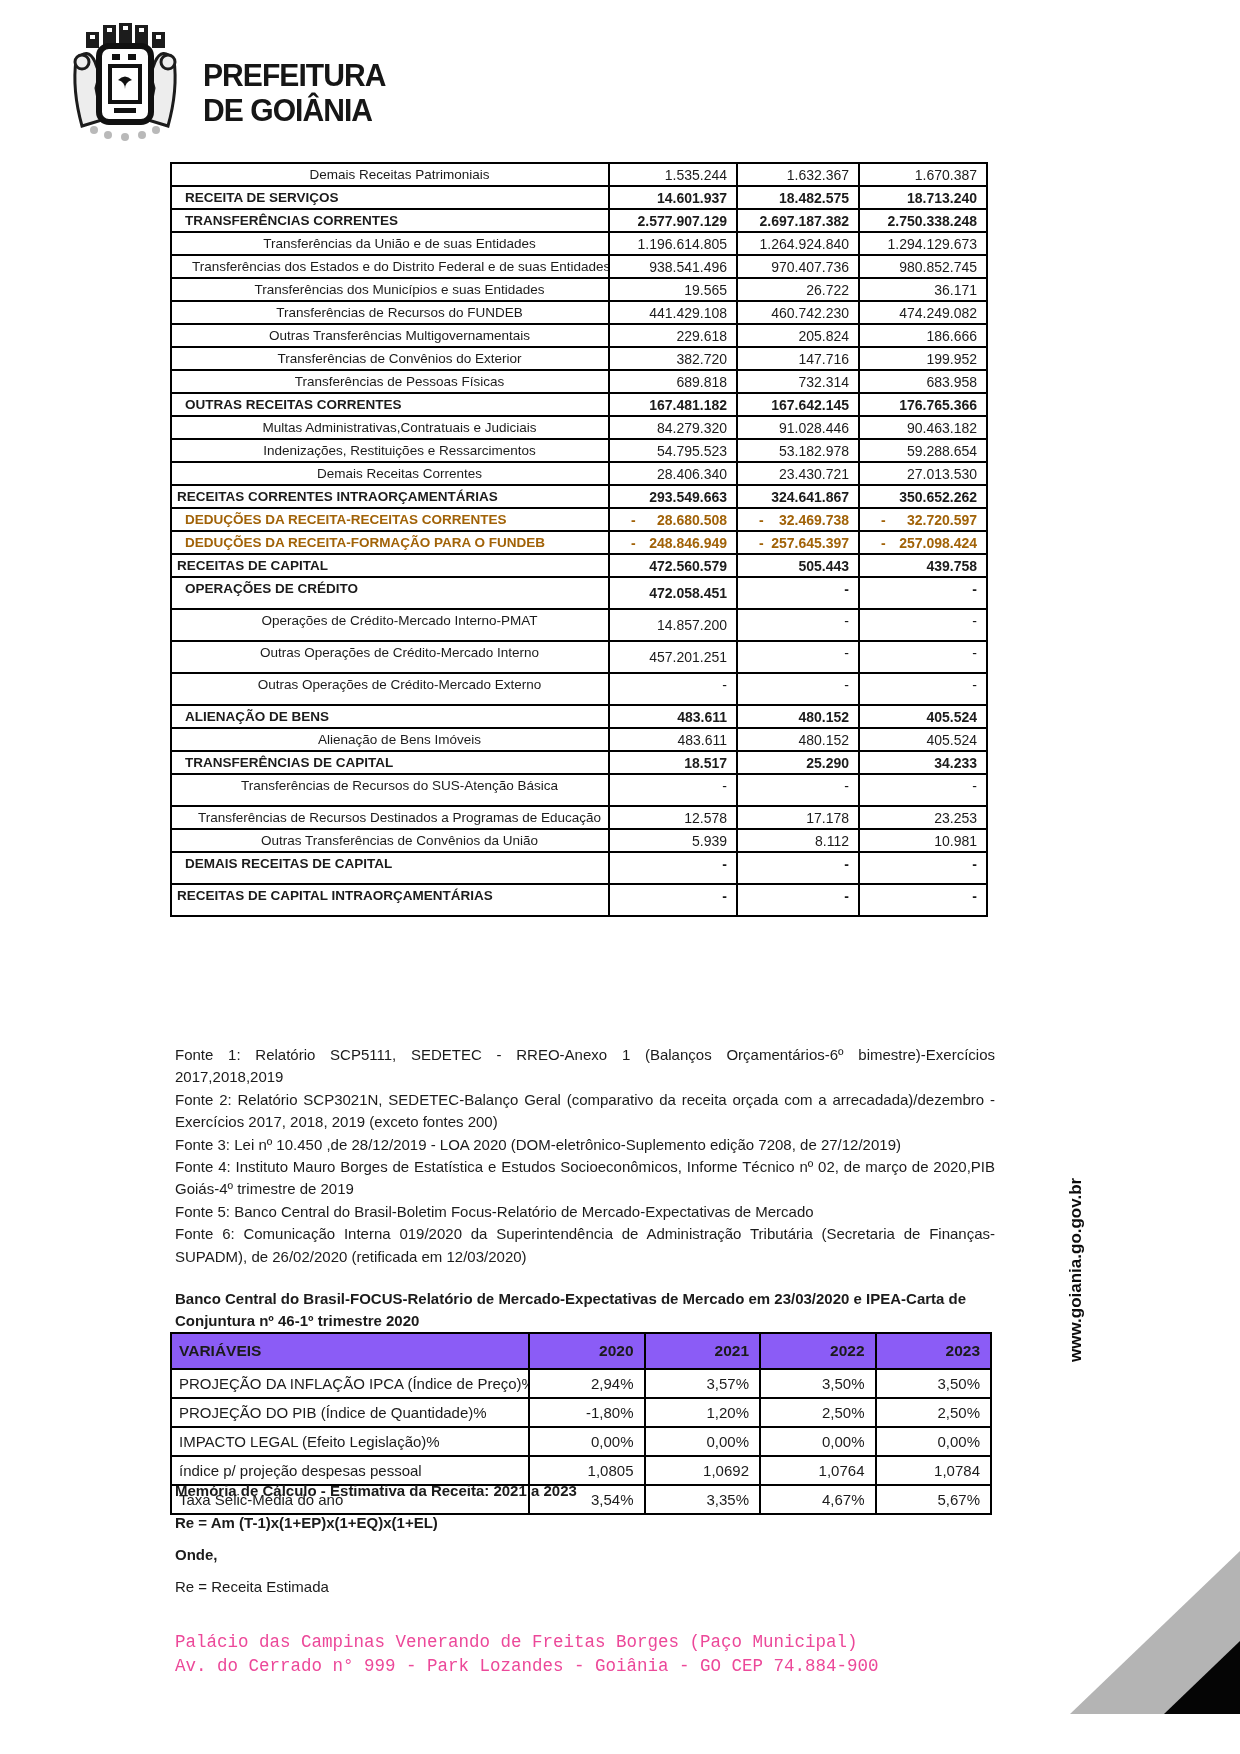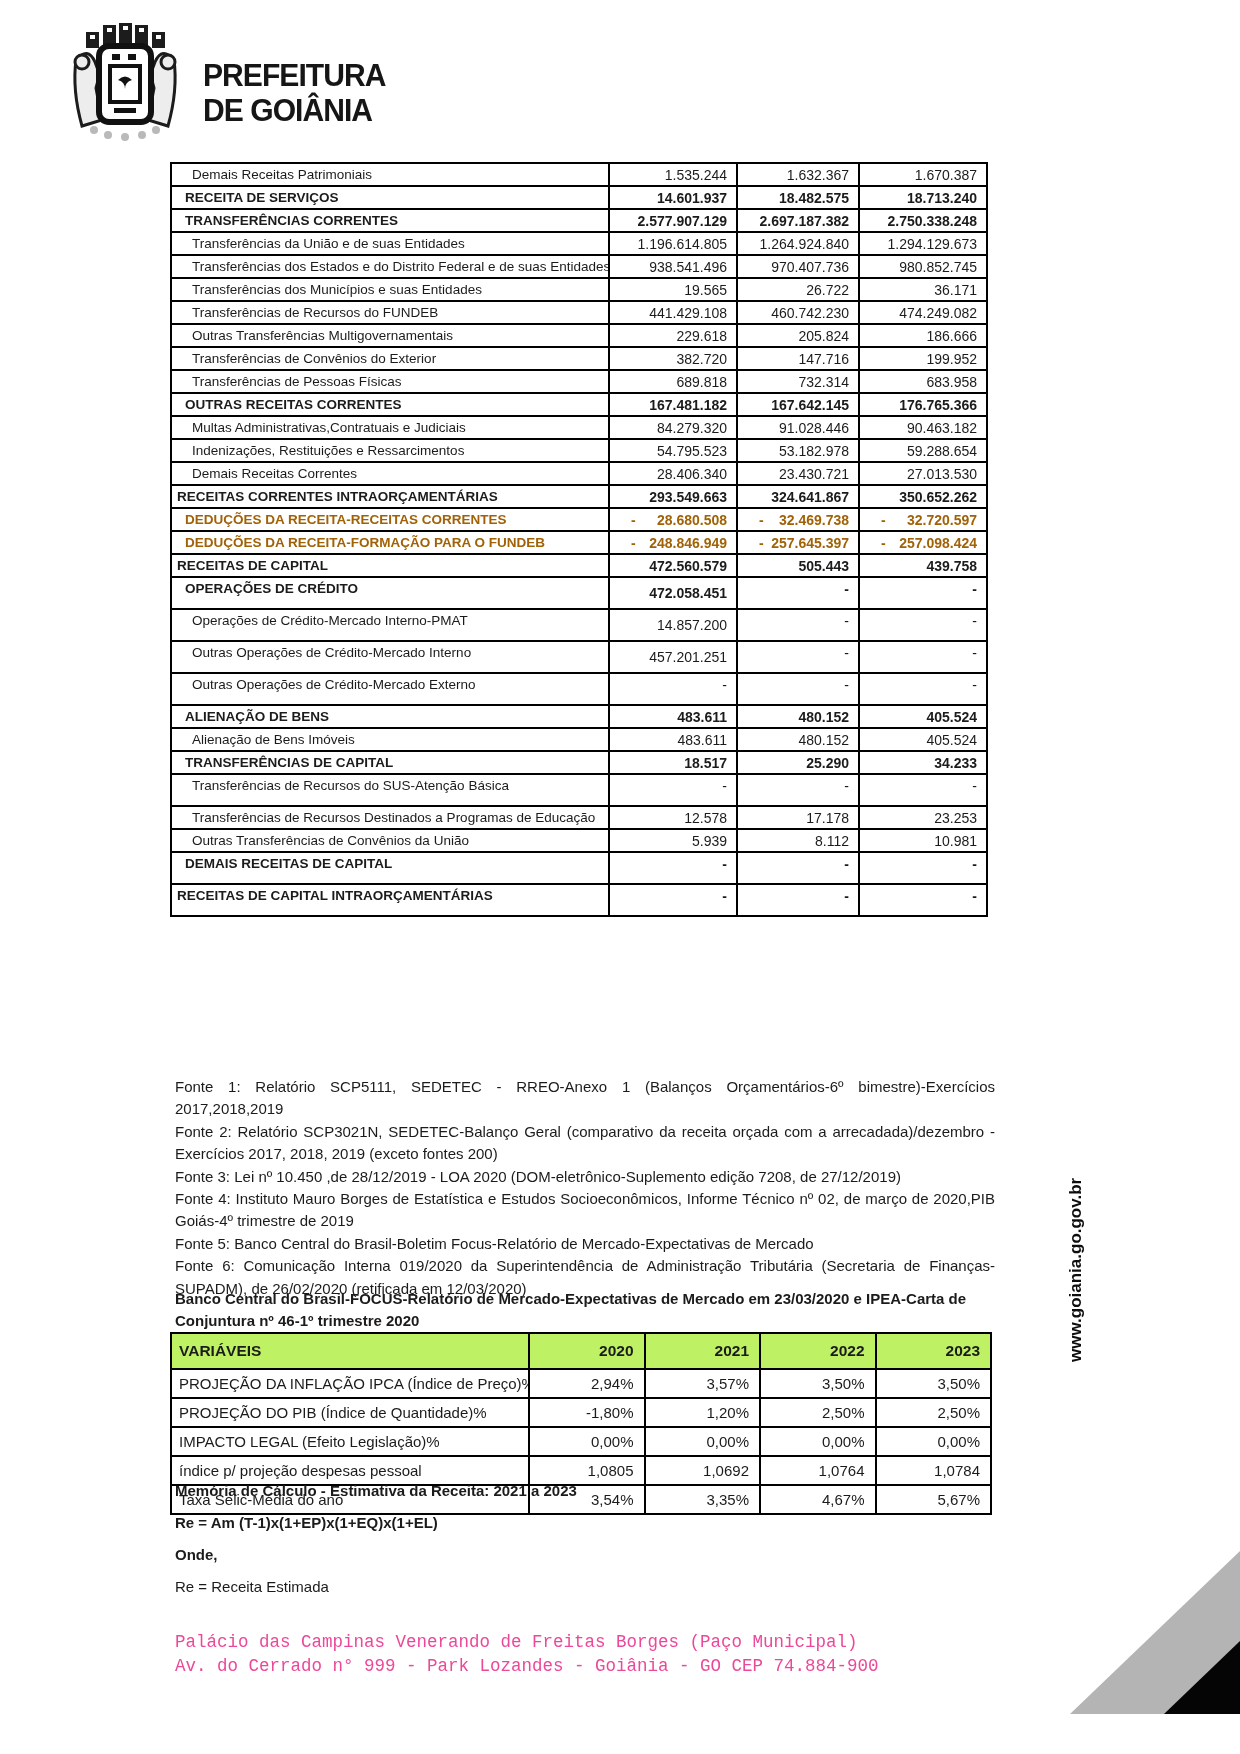--- a/index.html
+++ b/index.html
@@ -19,39 +19,39 @@
   table.main col.c-v3{width:128px;}
   table.main td{border:2px solid #000;overflow:hidden;white-space:nowrap;}
   table.main tr{height:23px;}
   table.main tr.tall{height:32px;}
   table.main td.lbl{font-size:13.5px;text-align:left;}
   table.main td.val{font-size:14px;text-align:right;padding-right:9px;}
   table.main tr.section td{font-weight:bold;}
   table.main tr.gray td{font-weight:bold;color:#a16207;}
   tr.ind0 td.lbl{padding-left:5px;}
   tr.ind1 td.lbl{padding-left:13px;}
-  tr.ind2 td.lbl{padding-left:20px;}
+  tr.ind2 td.lbl{padding-left:20px;text-align:center;}
   tr.tall td.lbl{vertical-align:bottom;padding-bottom:12px;}
   tr.tall td.val{vertical-align:middle;text-align:right;}
   tr.tall td.val.dash{vertical-align:top;padding-top:3px;}
   td.val.neg{display:table-cell;}
   td.val.neg .minus{float:left;padding-left:20px;}
   
-  .fontes{position:absolute;left:175px;top:1076px;width:820px;font-size:15px;line-height:22.4px;text-align:justify;}
+  .fontes{position:absolute;left:175px;top:1044px;width:820px;font-size:15px;line-height:22.4px;text-align:justify;}
   .fontes p{margin:0;}
   
   .focus-title{position:absolute;left:175px;top:1288px;width:824px;font-size:15px;font-weight:bold;line-height:22px;}
   
   table.vars{position:absolute;left:170px;top:1332px;width:820px;border-collapse:collapse;table-layout:fixed;}
   table.vars col.c-lbl{width:358px;}
   table.vars col.c-y{width:115.5px;}
   table.vars th,table.vars td{border:2px solid #000;overflow:hidden;white-space:nowrap;}
   table.vars tr{height:29px;}
   table.vars tr.head{height:36px;}
-  table.vars th{background:#bef264;font-size:15.5px;font-weight:bold;}
+  table.vars th{background:#8b5cf6;font-size:15.5px;font-weight:bold;}
   table.vars th.lbl{text-align:left;padding-left:7px;}
   table.vars th.year{text-align:right;padding-right:10px;}
   table.vars td.lbl{font-size:15px;text-align:left;padding-left:7px;}
   table.vars td.val{font-size:15px;text-align:right;padding-right:10px;}
   
   .memoria{position:absolute;left:175px;top:1481px;font-size:15px;}
   .memoria div{margin:0 0 13px 0;line-height:19px;}
   .memoria .b{font-weight:bold;}
   
   .vurl{position:absolute;left:996px;top:1262px;width:170px;height:30px;transform:rotate(-90deg);

